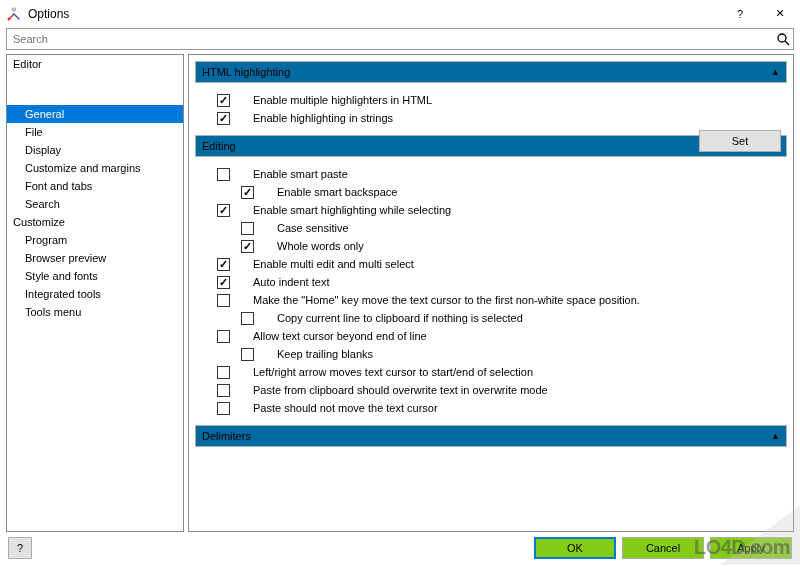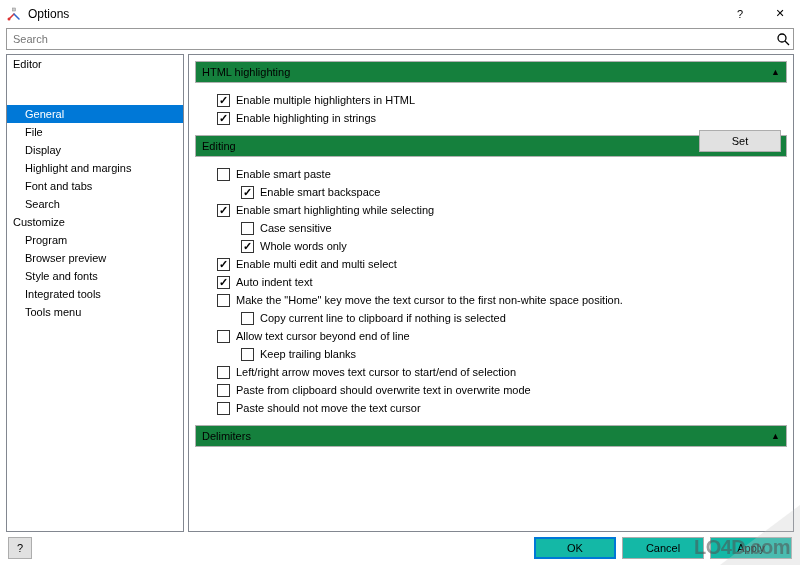--- a/index.html
+++ b/index.html
@@ -21,37 +21,37 @@
 .sidebar { width: 178px; border: 1px solid #828790; background: #fff; overflow-y: auto; }
 .tree-cat { font-weight: 400; padding: 3px 4px 3px 6px; color: #000; }
 .tree-item { padding: 3px 4px 3px 18px; color: #000; cursor: default; }
 .tree-item.selected { background: #0078d7; color: #fff; margin-top: 32px; }
 
 .main { flex: 1; border: 1px solid #828790; overflow-y: scroll; padding: 6px 6px 6px 6px; position: relative; }
 .main::-webkit-scrollbar { width: 16px; }
 .main::-webkit-scrollbar-track { background: #f0f0f0; }
 .main::-webkit-scrollbar-thumb { background: #c0c0c0; border: 1px solid #a0a0a0; }
 
-.section-header { background: #15803d; border: 1px solid #b0b0b0; height: 22px; display: flex; align-items: center; padding: 0 6px; margin-bottom: 8px; }
+.section-header { background: #0369a1; border: 1px solid #b0b0b0; height: 22px; display: flex; align-items: center; padding: 0 6px; margin-bottom: 8px; }
 .section-header .sh-title { flex: 1; }
 .section-header .caret { font-size: 9px; }
 
 .opt-row { display: flex; align-items: center; padding: 2px 0 2px 22px; min-height: 18px; }
 .opt-row.indent2 { padding-left: 46px; align-items: center; }
 .checkbox { width: 13px; height: 13px; border: 1px solid #333; margin-right: 6px; display: flex; align-items: center; justify-content: center; background: #fff; }
 .checkbox.checked::after { content: "✓"; font-size: 11px; line-height: 1; color: #000; font-weight: bold; }
-.opt-label { color: #000; }
+.opt-label { color: #000; margin-left: 17px; }
 
 .set-btn-row { position: relative; }
 .set-btn { position: absolute; right: 6px; top: -1px; width: 82px; height: 22px; border: 1px solid #adadad; background: #e1e1e1; font-size: 11px; margin-top: 40px; }
 
 .footer { height: 32px; display: flex; align-items: center; padding: 0 8px; gap: 6px; }
 .footer .help-btn { width: 24px; height: 22px; border: 1px solid #adadad; background: #e1e1e1; font-size: 11px; }
 .footer .spacer { flex: 1; }
-.footer .std-btn { width: 82px; height: 22px; border: 1px solid #adadad; background: #14b8a6; font-size: 11px; }
+.footer .std-btn { width: 82px; height: 22px; border: 1px solid #adadad; background: #84cc16; font-size: 11px; }
 .footer .std-btn.default { border: 1px solid #0078d7; outline: 1px solid #0078d7; outline-offset: -2px; }
 
 .watermark { position: absolute; right: 0; bottom: 0; pointer-events: none; opacity: 0.6; }
 .watermark svg { width: 140px; height: 60px; }
 .wm-text { position: absolute; right: 10px; bottom: 8px; font-family: Arial, sans-serif; font-weight: bold; font-size: 20px; color: rgba(80,80,80,0.55); letter-spacing: -0.5px; }
 </style>
 </head>
 <body>
 
 <div class="titlebar">
@@ -84,21 +84,21 @@
       </svg>
   </span>
 </div>
 
 <div class="content">
   <div class="sidebar" id="sidebar">
       <div class="tree-cat">Editor</div>
       <div class="tree-item selected">General</div>
       <div class="tree-item">File</div>
       <div class="tree-item">Display</div>
-      <div class="tree-item">Highlight and margins</div>
+      <div class="tree-item">Customize and margins</div>
       <div class="tree-item">Font and tabs</div>
       <div class="tree-item">Search</div>
       <div class="tree-cat">Customize</div>
       <div class="tree-item">Program</div>
       <div class="tree-item">Browser preview</div>
       <div class="tree-item">Style and fonts</div>
       <div class="tree-item">Integrated tools</div>
       <div class="tree-item">Tools menu</div>
     </div>
   <div class="main" id="main">

